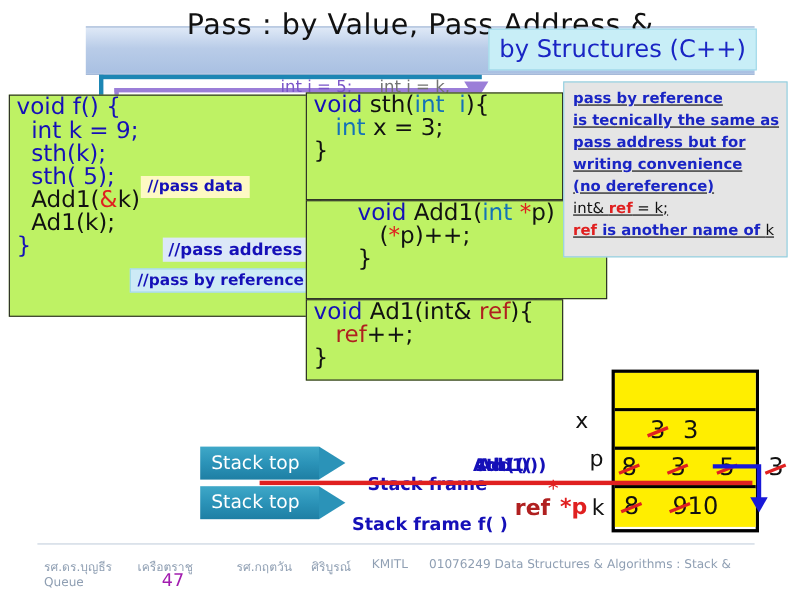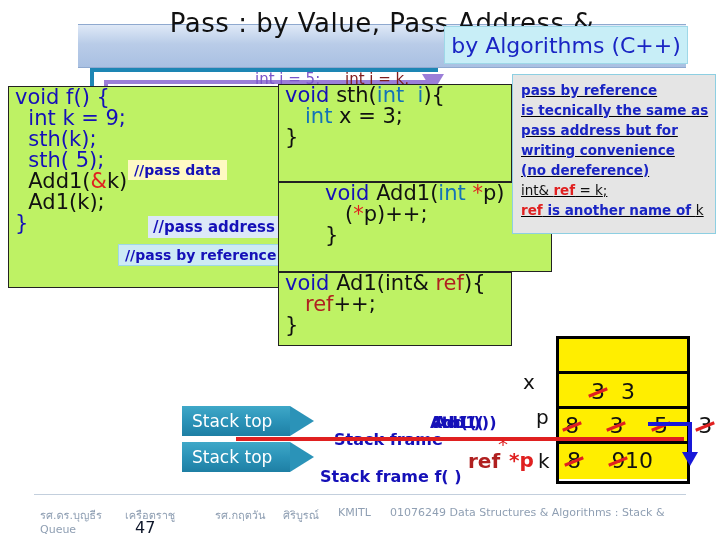--- a/index.html
+++ b/index.html
@@ -61,21 +61,21 @@
     position:absolute;font-weight:bold;color:#1510b8;
     font-family:"DejaVu Sans",sans-serif;white-space:nowrap;
   }
   #chip-data{left:128px;top:160px;font-size:14px;background:#fef9c3;padding:2px 6px;}
   #chip-addr{left:148px;top:216px;font-size:15px;background:#dce8f8;padding:2px 5px;}
   #chip-ref{left:118px;top:244px;font-size:14px;background:#cdeaf6;border:1px solid #9ed8e8;padding:2px 6px;}
 
   
   .annot{position:absolute;white-space:nowrap;font-family:"DejaVu Sans",sans-serif;}
   #an-i5{left:255px;top:70px;font-size:15px;color:#7a55c9;}
-  #an-ik{left:345px;top:70px;font-size:15px;color:#7f1d1d;}
+  #an-ik{left:345px;top:70px;font-size:15px;color:#737373;}
   #an-ptr{left:380px;top:160px;font-size:15px;color:#1472b8;}
   #an-ref{left:400px;top:244px;font-size:15px;color:#1472b8;}
 
   
   #info-box{
     left:512px;top:74px;width:204px;height:160px;
     background:#e5e5e5;border:1px solid #8dcfe2;
     padding:6px 8px;box-sizing:border-box;text-decoration:underline;
   }
   #info-box div{
@@ -142,28 +142,28 @@
   #footer-rule{left:34px;top:494px;width:652px;height:1px;background:#c3cfdd;}
   .foot{position:absolute;color:#8f9fb3;font-size:11px;
         font-family:"DejaVu Sans",sans-serif;white-space:nowrap;}
   #foot-a{left:40px;top:506px;}
   #foot-b{left:125px;top:506px;}
   #foot-c{left:215px;top:506px;}
   #foot-d{left:283px;top:506px;}
   #foot-e{left:338px;top:506px;}
   #foot-f{left:390px;top:506px;}
   #foot-g{left:40px;top:523px;}
-  #foot-num{left:135px;top:518px;font-size:16px;color:#0f172a;}
+  #foot-num{left:147px;top:518px;font-size:16px;color:#a21caf;}
 </style>
 </head>
 <body>
 
 <div class="abs" id="title-banner"></div>
 <div class="abs" id="title-text">Pass :  by Value,   Pass Address &amp;</div>
-<div class="abs" id="title-overlay">by Algorithms (C++)</div>
+<div class="abs" id="title-overlay">by Structures (C++)</div>
 
 <div class="ln abs" style="left:90px;top:68px;width:348px;height:4px;"></div>
 <div class="ln abs" style="left:90px;top:68px;width:4px;height:118px;"></div>
 <div class="lnp abs" style="left:104px;top:80px;width:330px;height:4px;"></div>
 <div class="lnp abs" style="left:104px;top:80px;width:4px;height:100px;"></div>
 <div class="abs" style="left:422px;top:74px;width:0;height:0;border-left:11px solid transparent;border-right:11px solid transparent;border-top:18px solid #9b7ed8;"></div>
 
 <div class="ln abs" style="left:112px;top:186px;width:352px;height:4px;"></div>
 <div class="ln abs" style="left:112px;top:186px;width:4px;height:62px;"></div>
 <div class="abs" style="left:452px;top:174px;width:0;height:0;border-left:11px solid transparent;border-right:11px solid transparent;border-top:18px solid #1d86b4;"></div>

